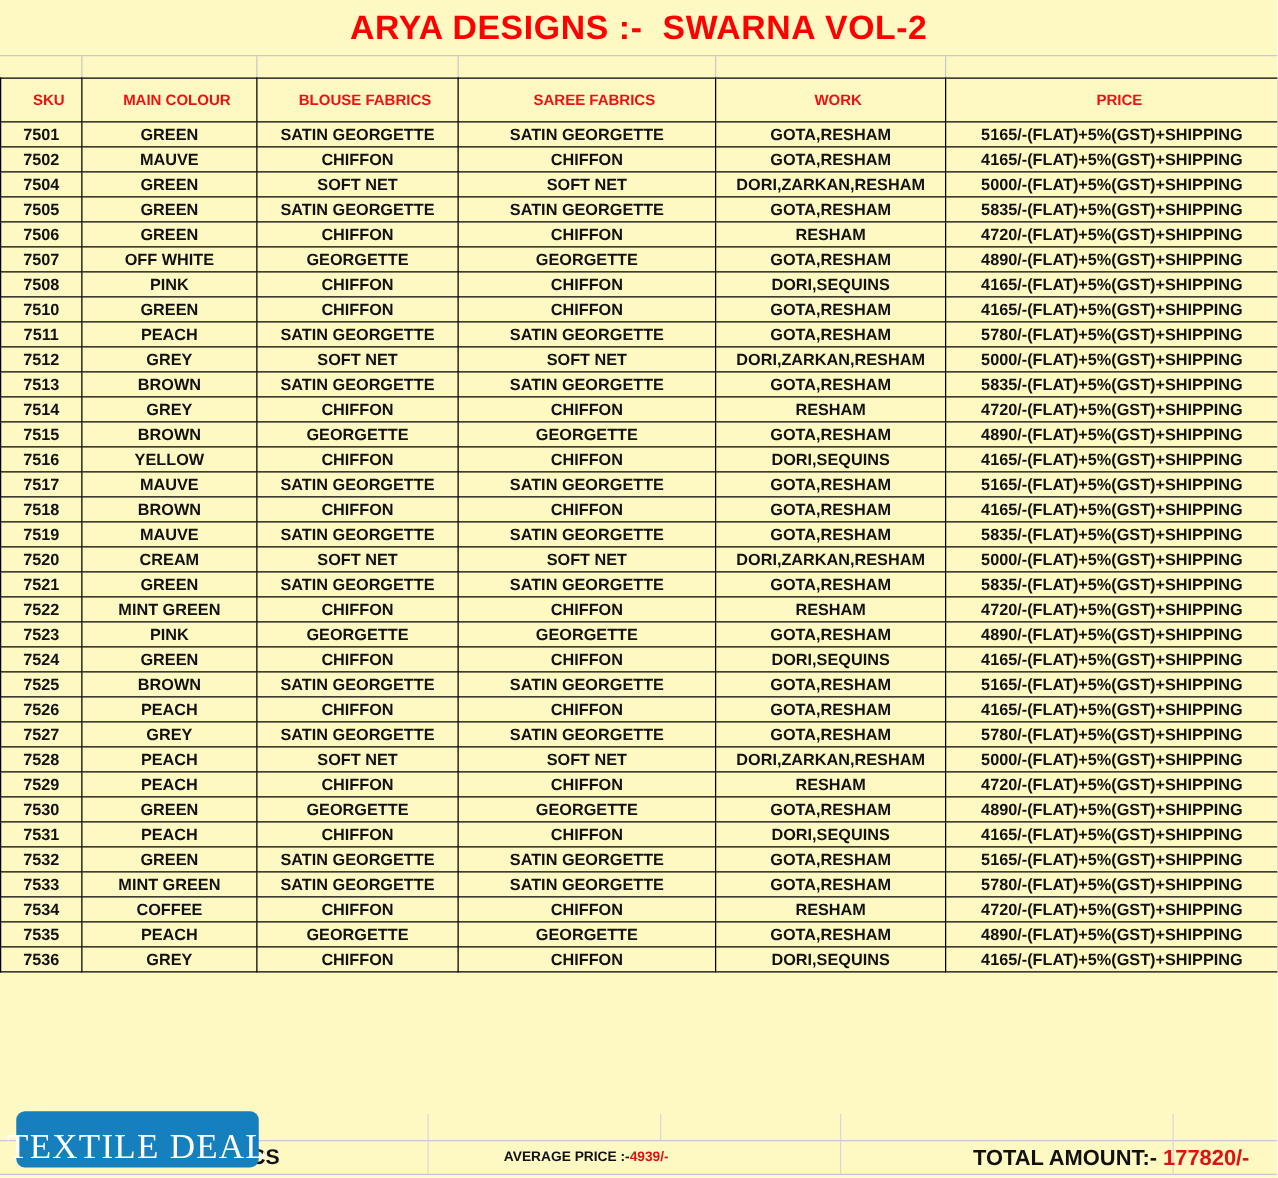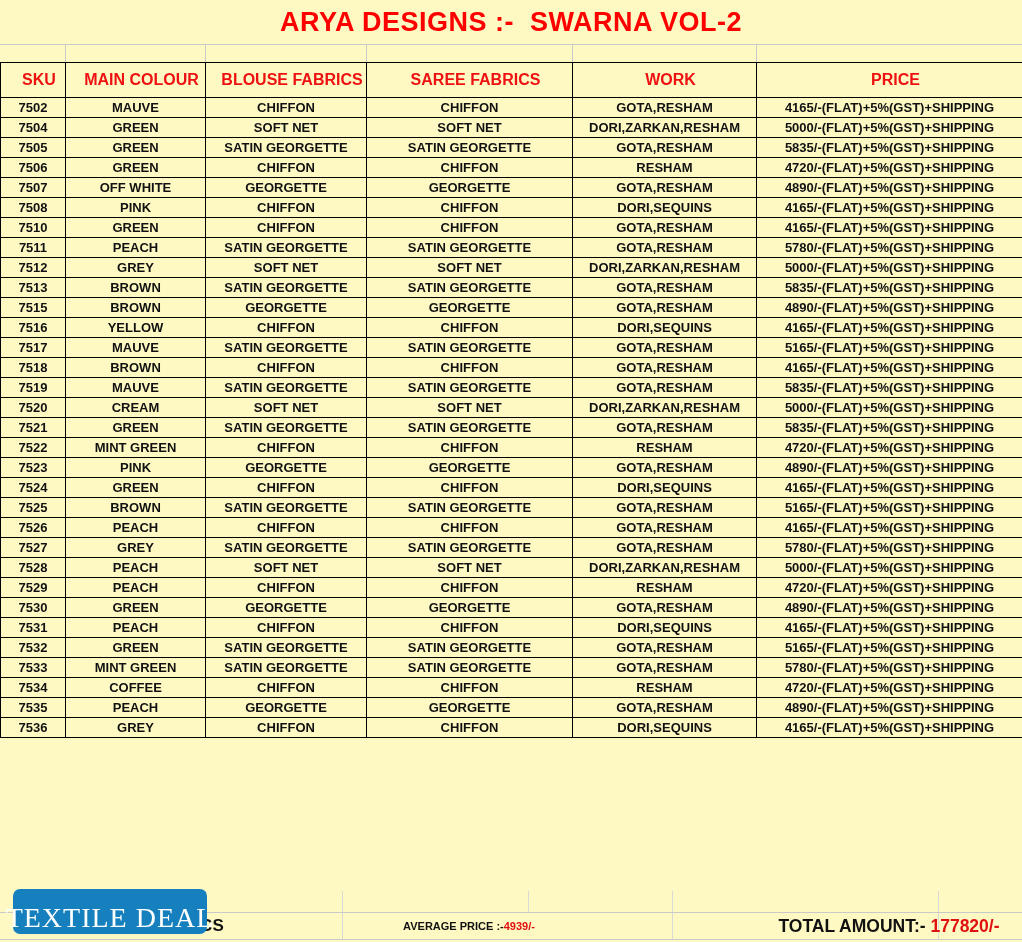--- a/index.html
+++ b/index.html
@@ -45,21 +45,21 @@
   #main-table th, #main-table td {
     border: 1.5px solid #000000;
     text-align: center;
     vertical-align: middle;
     font-weight: bold;
     overflow: hidden;
     white-space: nowrap;
   }
   #main-table th {
     height: 35px;
-    font-size: 16px;
+    font-size: 12px;
     color: #ee1111;
     padding-left: 12px;
   }
   #main-table td {
     height: 20px;
     font-size: 13px;
     color: #111111;
     padding: 0 2px;
   }
   
@@ -140,20 +140,28 @@
         <th>SKU</th>
         <th>MAIN COLOUR</th>
         <th>BLOUSE FABRICS</th>
         <th>SAREE FABRICS</th>
         <th>WORK</th>
         <th>PRICE</th>
       </tr>
     </thead>
     <tbody>
         <tr>
+          <td>7501</td>
+          <td>GREEN</td>
+          <td>SATIN GEORGETTE</td>
+          <td>SATIN GEORGETTE</td>
+          <td>GOTA,RESHAM</td>
+          <td>5165/-(FLAT)+5%(GST)+SHIPPING</td>
+        </tr>
+        <tr>
           <td>7502</td>
           <td>MAUVE</td>
           <td>CHIFFON</td>
           <td>CHIFFON</td>
           <td>GOTA,RESHAM</td>
           <td>4165/-(FLAT)+5%(GST)+SHIPPING</td>
         </tr>
         <tr>
           <td>7504</td>
           <td>GREEN</td>
@@ -218,20 +226,28 @@
           <td>DORI,ZARKAN,RESHAM</td>
           <td>5000/-(FLAT)+5%(GST)+SHIPPING</td>
         </tr>
         <tr>
           <td>7513</td>
           <td>BROWN</td>
           <td>SATIN GEORGETTE</td>
           <td>SATIN GEORGETTE</td>
           <td>GOTA,RESHAM</td>
           <td>5835/-(FLAT)+5%(GST)+SHIPPING</td>
+        </tr>
+        <tr>
+          <td>7514</td>
+          <td>GREY</td>
+          <td>CHIFFON</td>
+          <td>CHIFFON</td>
+          <td>RESHAM</td>
+          <td>4720/-(FLAT)+5%(GST)+SHIPPING</td>
         </tr>
         <tr>
           <td>7515</td>
           <td>BROWN</td>
           <td>GEORGETTE</td>
           <td>GEORGETTE</td>
           <td>GOTA,RESHAM</td>
           <td>4890/-(FLAT)+5%(GST)+SHIPPING</td>
         </tr>
         <tr>

